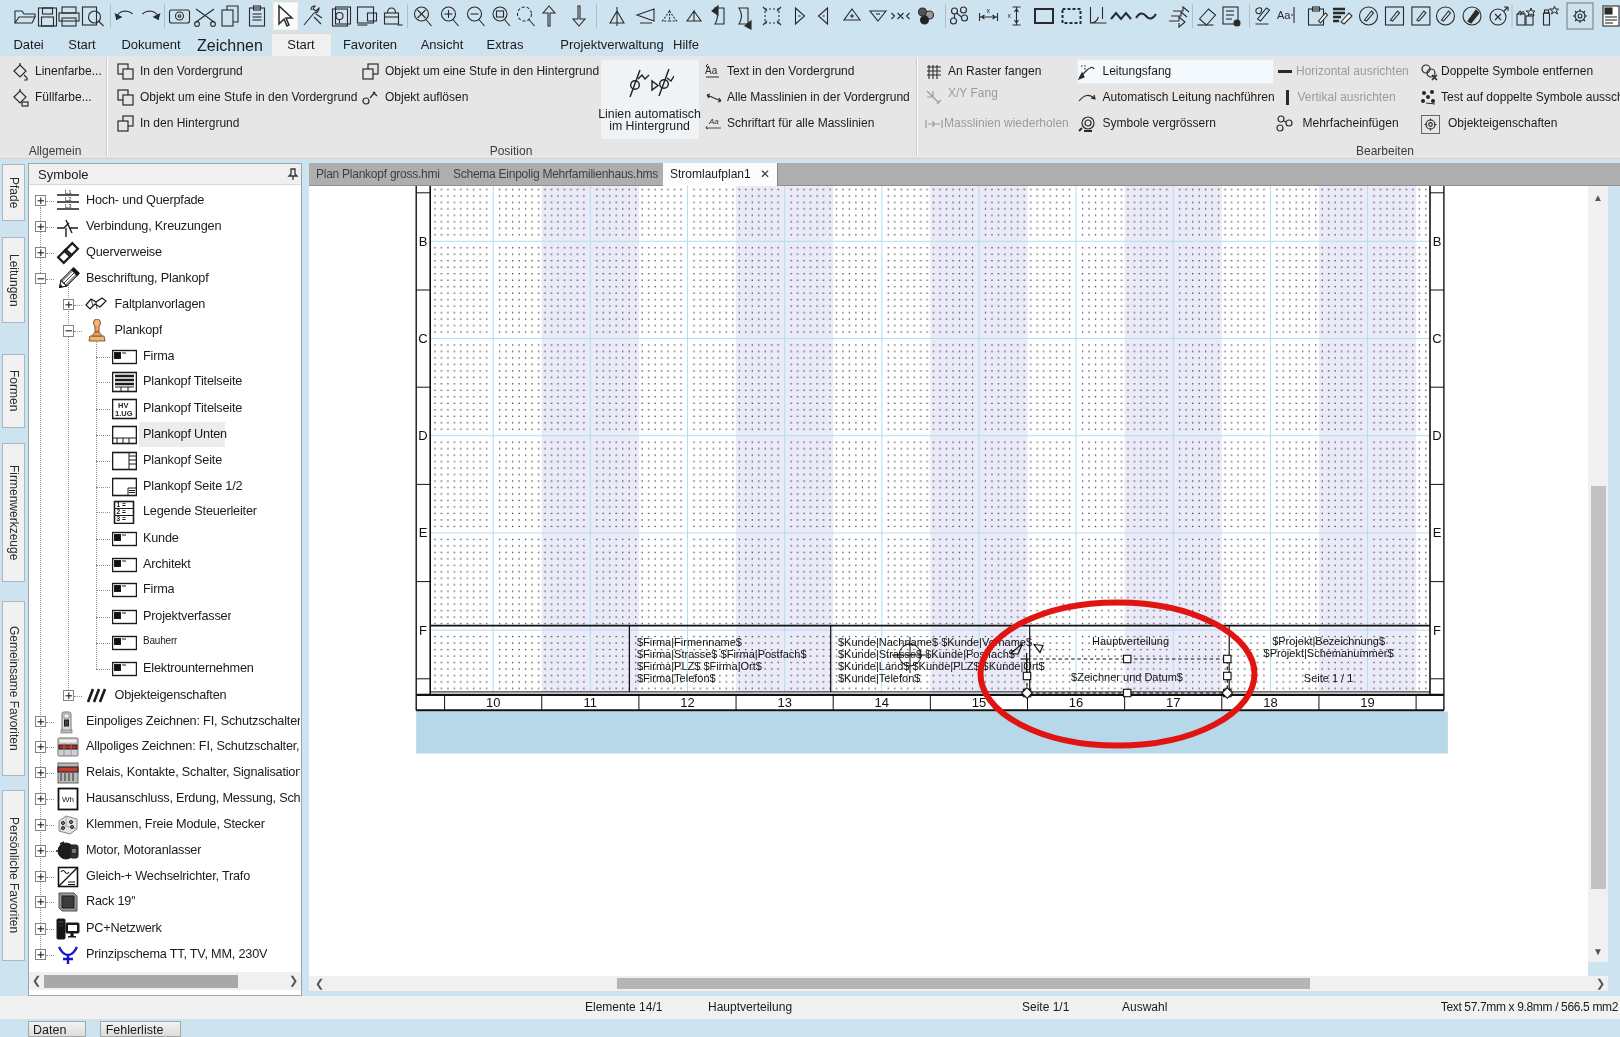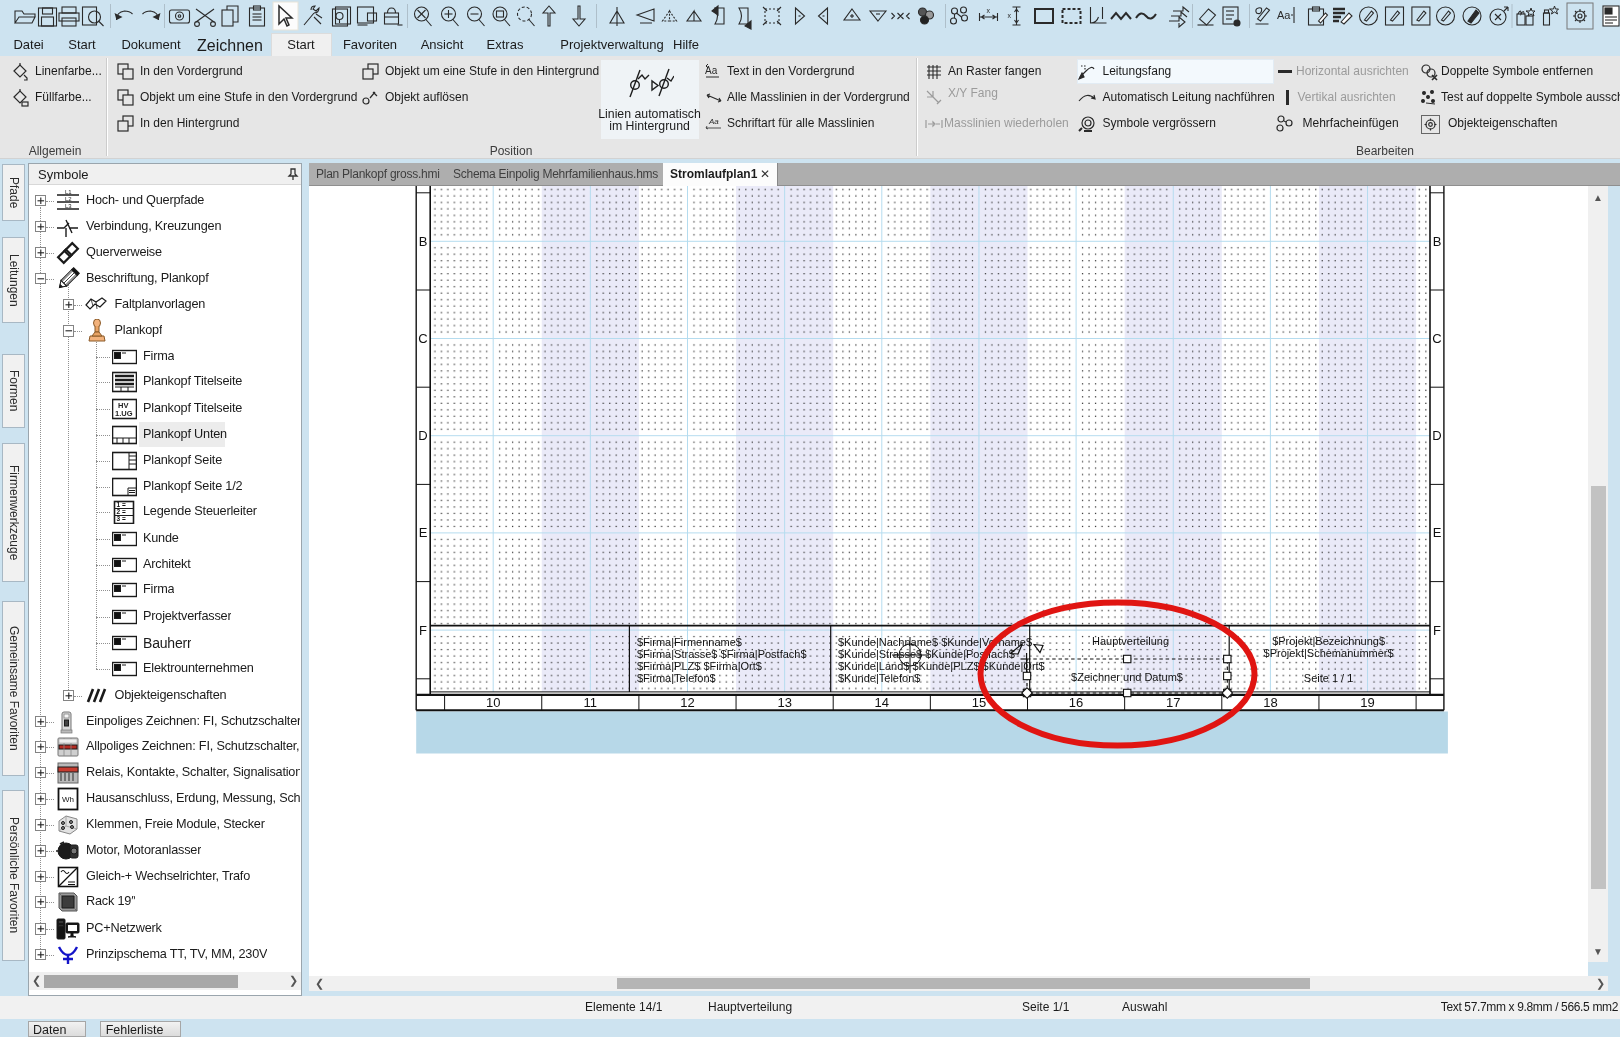--- a/index.html
+++ b/index.html
@@ -697,21 +697,21 @@
     </svg>
     <div class="txt" style="left:143px;top:609.3px;font-size:12.7px;letter-spacing:-0.2px;max-width:157px;overflow:hidden">Projektverfasser</div>
     <div class="abs" style="left:96px;top:642.5px;width:14px;height:1px;border-top:1px dotted #909090"></div>
     <svg class="abs" style="left:111.5px;top:630.5px" width="25" height="24" viewBox="0 0 25 24">
       <g fill="none" stroke="#1b1b1b">
         <rect x="0.5" y="5.5" width="24" height="13" fill="#fff" stroke-width="1.4"></rect>
         <rect x="2.5" y="7.5" width="6" height="6" fill="#111"></rect>
         <path d="M10 8 L14 8" stroke-width="1"></path>
       </g>
     </svg>
-    <div class="txt" style="left:143px;top:634.5px;font-size:14px;letter-spacing:-0.2px;max-width:157px;overflow:hidden">Bauherr</div>
+    <div class="txt" style="left:143px;top:634.5px;font-size:10px;letter-spacing:-0.2px;max-width:157px;overflow:hidden">Bauherr</div>
     <div class="abs" style="left:96px;top:668.7px;width:14px;height:1px;border-top:1px dotted #909090"></div>
     <svg class="abs" style="left:111.5px;top:656.7px" width="25" height="24" viewBox="0 0 25 24">
       <g fill="none" stroke="#1b1b1b">
         <rect x="0.5" y="5.5" width="24" height="13" fill="#fff" stroke-width="1.4"></rect>
         <rect x="2.5" y="7.5" width="6" height="6" fill="#111"></rect>
         <path d="M10 8 L14 8" stroke-width="1"></path>
       </g>
     </svg>
     <div class="txt" style="left:143px;top:660.7px;font-size:12.7px;letter-spacing:-0.2px;max-width:157px;overflow:hidden">Elektrounternehmen</div>
     <div class="abs" style="left:62.8px;top:689.6px;width:11.6px;height:11.6px;border:1px solid #848484;background:#fff;box-sizing:border-box"></div>
@@ -896,21 +896,21 @@
     </svg>
     <div class="txt" style="left:86px;top:946.7px;font-size:12.7px;letter-spacing:-0.2px;max-width:214px;overflow:hidden">Prinzipschema TT, TV, MM, 230V</div>
     <div class="abs" style="left:29px;top:972px;width:272px;height:18px;background:#f0f0f0"></div>
     <div class="abs" style="left:44px;top:974.5px;width:194px;height:13px;background:#a8a8a8"></div>
     <div class="txt" style="left:32px;top:974px;font-size:11px;color:#555">❮</div>
     <div class="txt" style="left:289px;top:974px;font-size:11px;color:#555">❯</div>
     <div class="abs" style="left:309px;top:163px;width:1311px;height:23px;background:#aeaeae;border-bottom:1.6px solid #8f8f8f;box-sizing:border-box"></div>
     <div class="txt" style="left:316px;top:167px;font-size:12px;letter-spacing:-0.25px;color:#3f3f3f">Plan Plankopf gross.hmi</div>
     <div class="txt" style="left:453px;top:167px;font-size:12px;letter-spacing:-0.25px;color:#3f3f3f">Schema Einpolig Mehrfamilienhaus.hms</div>
     <div class="abs" style="left:662.5px;top:163px;width:114px;height:23px;background:#fcfcfc;border-right:1px solid #888"></div>
-    <div class="txt" style="left:670px;top:167px;font-size:12px;font-weight:bold">Stromlaufplan1</div>
+    <div class="txt" style="left:670px;top:167px;font-size:12px;font-weight:normal">Stromlaufplan1</div>
     <div class="txt" style="left:760px;top:166.5px;font-size:12px;color:#333">✕</div>
     <div class="abs" style="left:309px;top:186px;width:1279px;height:790px;background:#ffffff"></div>
     <svg class="abs" style="left:309px;top:186px" width="1279" height="790" viewBox="309 186 1279 790">
       <rect x="541.75" y="186.0" width="97.15" height="505.9" fill="#eaeaf8"></rect>
       <rect x="736.05" y="186.0" width="97.15" height="505.9" fill="#eaeaf8"></rect>
       <rect x="930.35" y="186.0" width="97.15" height="505.9" fill="#eaeaf8"></rect>
       <rect x="1124.65" y="186.0" width="97.15" height="505.9" fill="#eaeaf8"></rect>
       <rect x="1318.95" y="186.0" width="97.15" height="505.9" fill="#eaeaf8"></rect>
       <defs>
         <pattern id="dg" x="396.05" y="144.1" width="97.15" height="97.2" patternUnits="userSpaceOnUse">

